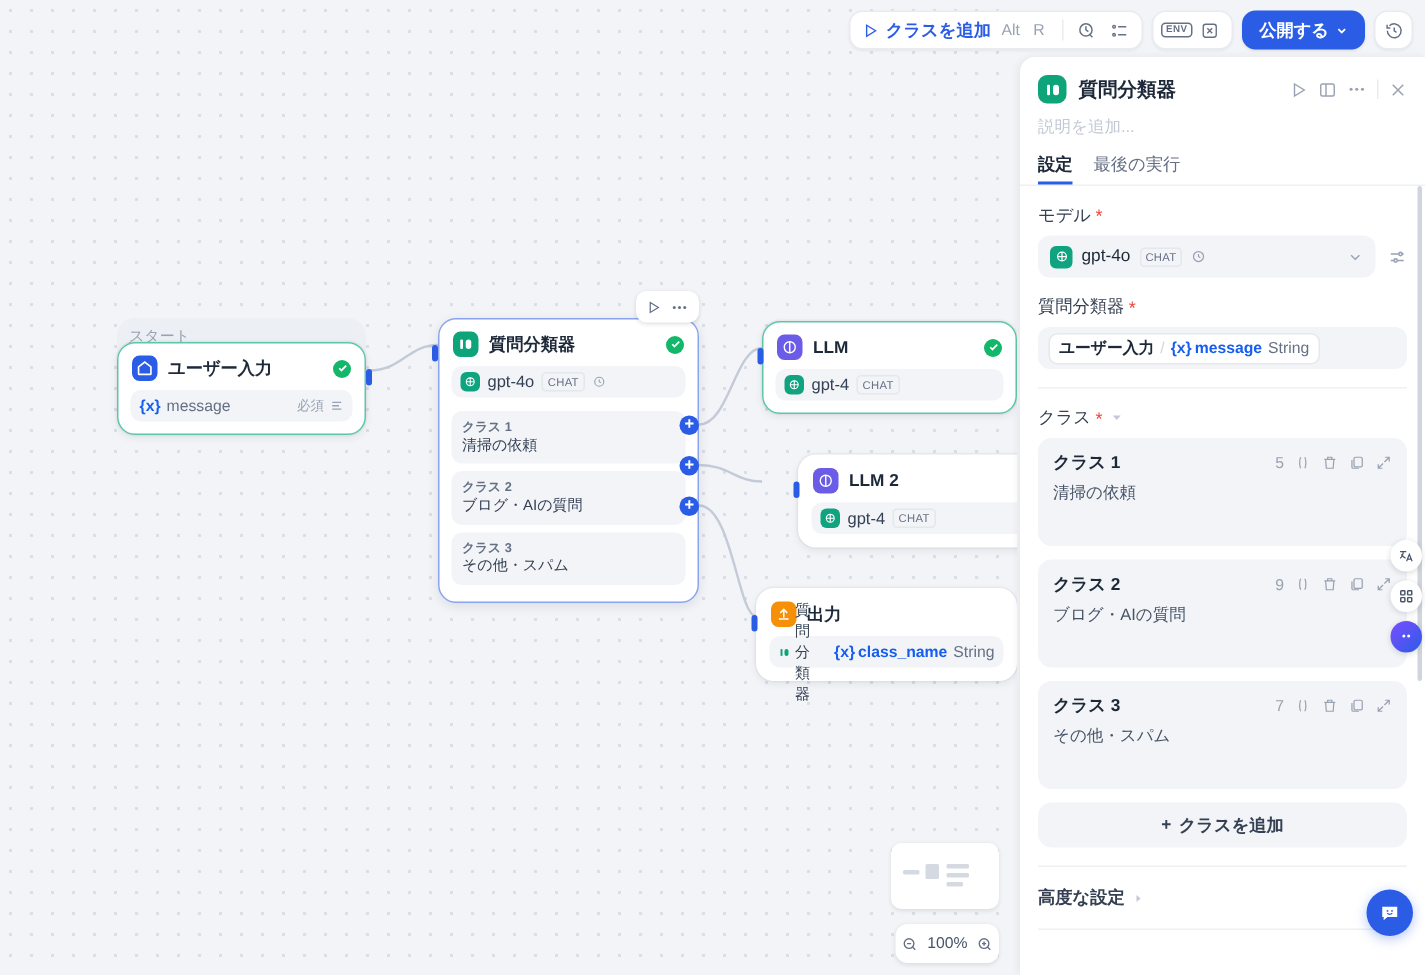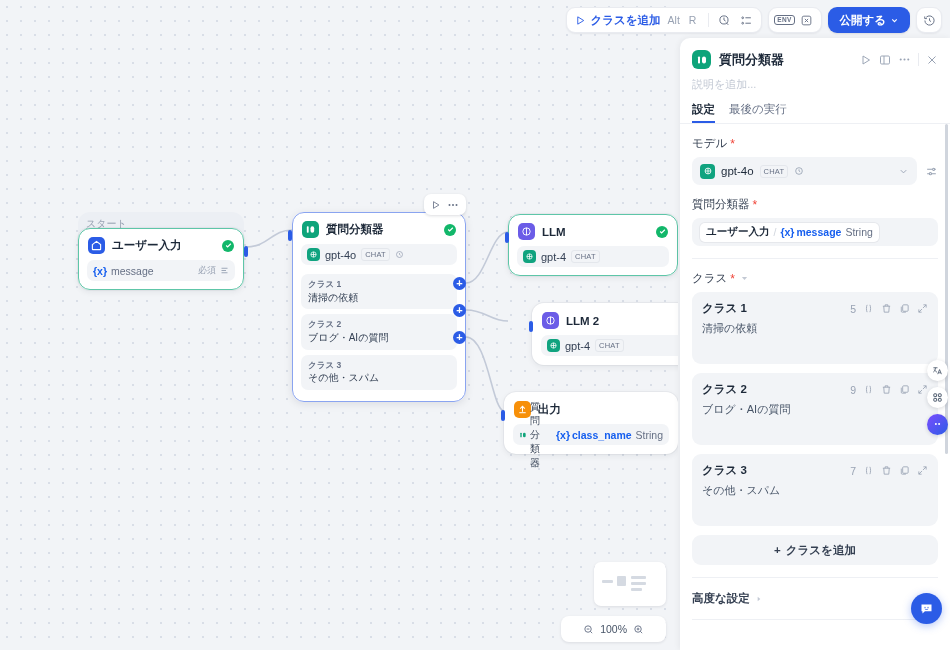--- a/index.html
+++ b/index.html
@@ -116,21 +116,21 @@
 
   
   .minimap {
     position: absolute; right: 12px; bottom: 44px; width: 72px; height: 44px;
     background: #fff; border-radius: 7px; box-shadow: 0 1px 3px rgba(16,24,40,.10);
     overflow: hidden;
   }
   .mm-b { position: absolute; background: #d5dae2; border-radius: 1px; }
   .zoombar {
     position: absolute; right: 12px; bottom: 8px; background: #fff; border-radius: 8px;
-    height: 26px; display: flex; align-items: center; gap: 6px; padding: 0 22px;
+    height: 26px; display: flex; align-items: center; gap: 6px; padding: 0 4px;
     box-shadow: 0 1px 3px rgba(16,24,40,.10); font-size: 10.5px; color: #475467;
   }
   .zoombar .zi { color: #667085; cursor: pointer; display: flex; }
   .bottom-left { position: absolute; left: 56px; bottom: 6px; display: flex; align-items: center; gap: 8px; }
   .bl-btn {
     background: #eef2fb; color: #2b5ce6; font-size: 10px; font-weight: 700;
     border-radius: 6px; padding: 4px 8px; cursor: pointer;
   }
   .bl-btn2 { color: #475467; font-size: 10px; padding: 4px 4px; cursor: pointer; }
 

